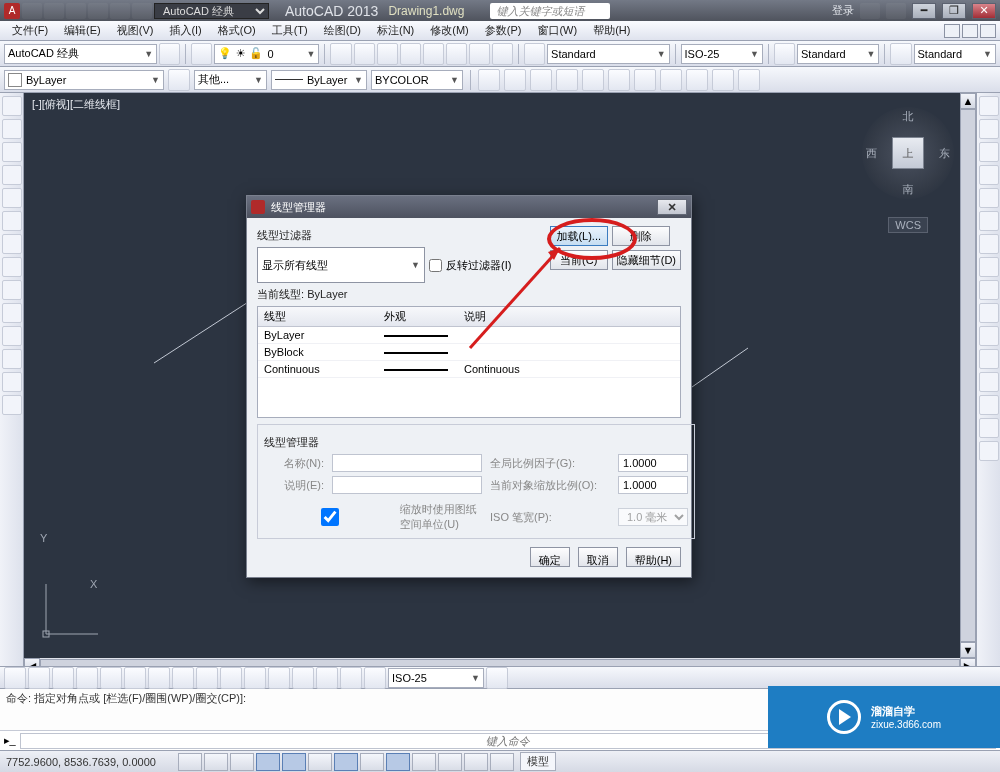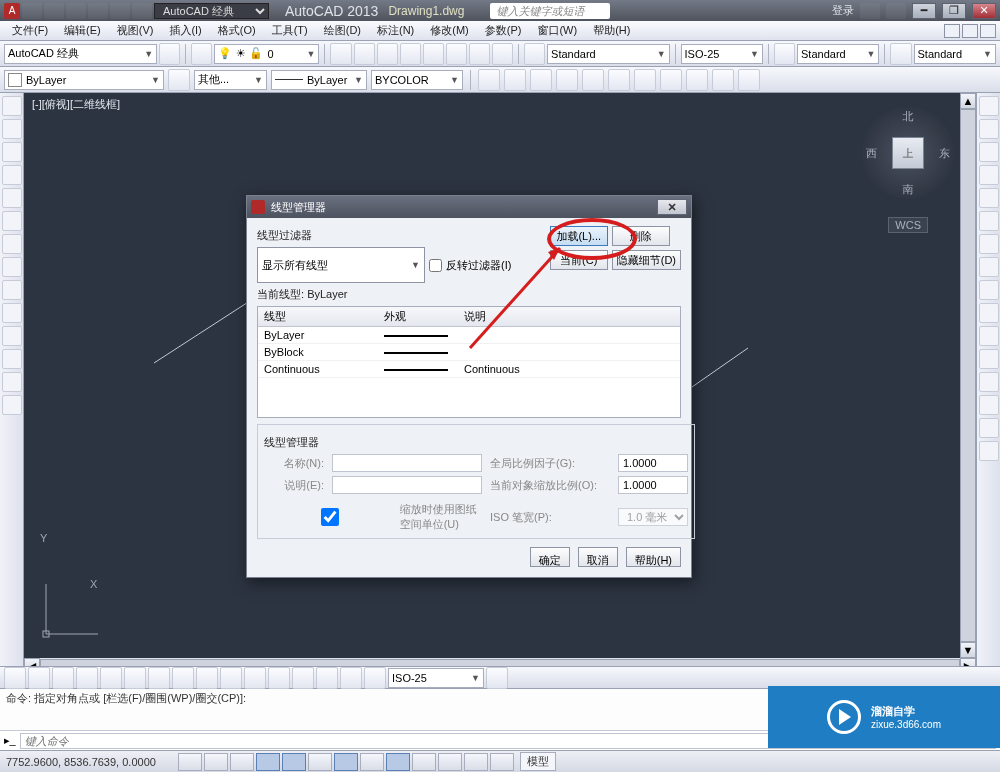--- a/index.html
+++ b/index.html
@@ -80,21 +80,21 @@
 .det-grid input,.det-grid select{height:18px;border:1px solid #bfc4d0;background:#fff;padding:0 4px;width:100%;}
 .dlg-foot{display:flex;justify-content:flex-end;gap:8px;padding-top:8px;}
 
 .annot-ring{position:absolute;top:218px;left:547px;width:90px;height:42px;border:4px solid #d61d1d;border-radius:50%;pointer-events:none;}
 .annot-arrow{position:absolute;top:238px;left:460px;width:120px;height:120px;pointer-events:none;}
 
 .bottom{position:absolute;bottom:0;left:0;right:0;}
 .dimpanel{height:22px;background:linear-gradient(#f6f8fc,#dadeea);border-top:1px solid #9aa1b2;display:flex;align-items:center;padding:0 4px;gap:2px;}
 .cmdpanel{height:42px;background:#fdfdfd;border-top:1px solid #9aa1b2;padding:2px 6px;color:#333;line-height:14px;font-size:11px;}
 .cmdinput{height:20px;background:#fff;border-top:1px solid #c6cad6;display:flex;align-items:center;padding:0 4px;gap:4px;}
-.cmdinput input{flex:1;border:1px solid #bfc4d0;height:16px;padding:4px 4px;color:#888;font-style:italic;}
+.cmdinput input{flex:1;border:1px solid #bfc4d0;height:16px;padding:4px 4px;color:#888;font-style:italic;text-align:center;}
 .status{height:22px;background:linear-gradient(#eef0f6,#d5d9e4);border-top:1px solid #9aa1b2;display:flex;align-items:center;padding:0 6px;gap:2px;color:#333;}
 .status .coord{min-width:170px;}
 .st-btn{width:24px;height:18px;border:1px solid #a7adbc;background:linear-gradient(#f4f6fb,#d9dde7);}
 .st-btn.on{background:#b7c9e5;border-color:#5a7fb5;}
 
 .watermark{position:absolute;right:0;bottom:24px;width:232px;height:62px;background:#1e7dc3;color:#fff;display:flex;align-items:center;justify-content:center;gap:10px;font-size:22px;font-weight:bold;}
 .watermark .pl{width:34px;height:34px;border:3px solid #fff;border-radius:50%;display:flex;align-items:center;justify-content:center;}
 .watermark .pl::after{content:"";border-left:12px solid #fff;border-top:8px solid transparent;border-bottom:8px solid transparent;margin-left:3px;}
 .watermark .sub{font-size:10px;display:block;font-weight:normal;}
 .rays line{stroke:#c2c8d3;stroke-width:1;}

